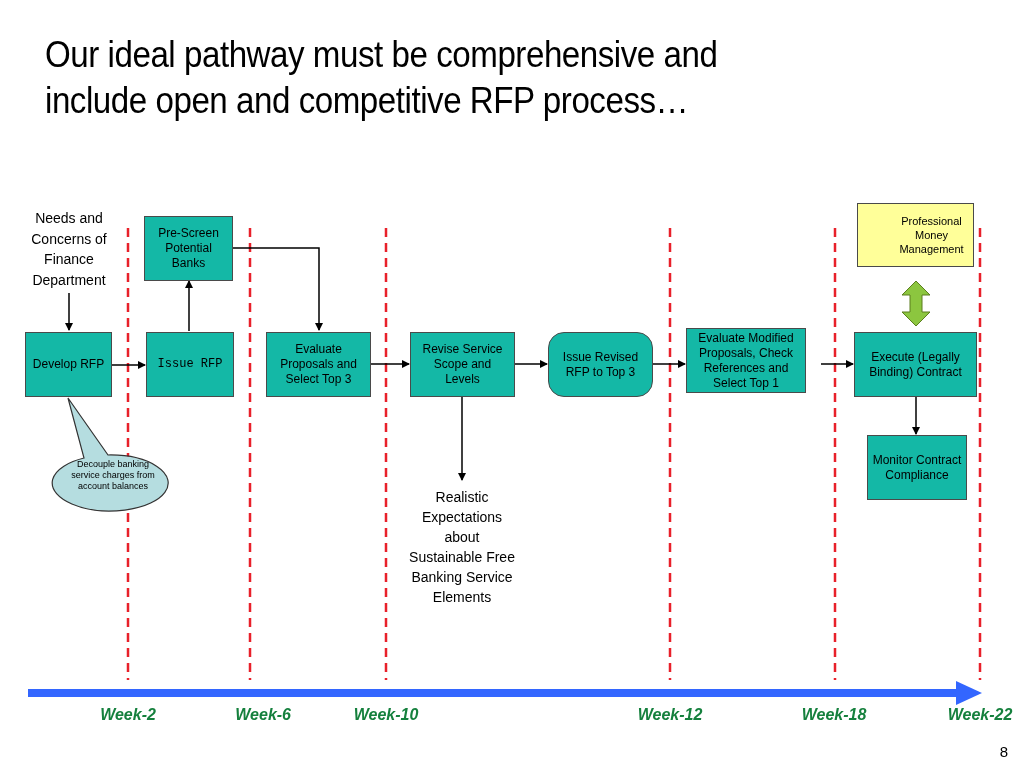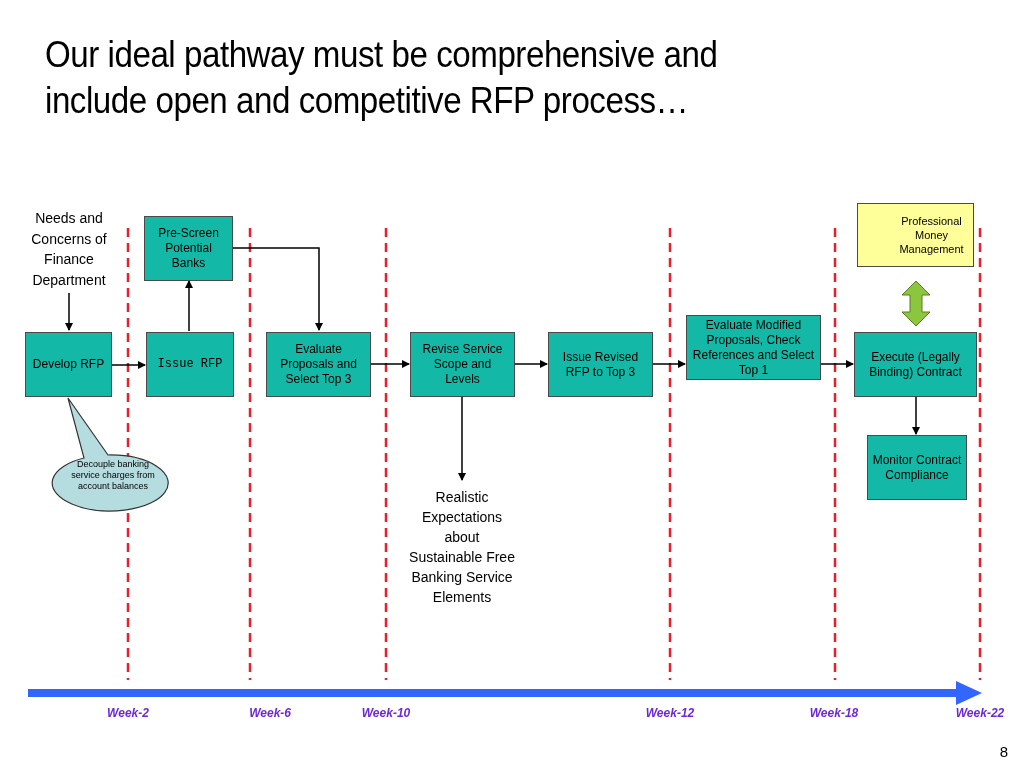--- a/index.html
+++ b/index.html
@@ -8,21 +8,21 @@
   .title { position:absolute; left:45px; top:32px; width:900px; font-size:36px; line-height:46px;
            letter-spacing:-0.5px; transform:scaleX(0.92); transform-origin:left top; }
   .title div { white-space:nowrap; }
   svg.lines { position:absolute; left:0; top:0; }
   .box { position:absolute; box-sizing:border-box; background:#14b8a6; border:1.5px solid #4a4a4a;
          display:flex; align-items:center; justify-content:center; text-align:center;
          font-size:12px; line-height:15px; padding:2px 4px; }
   .box.yellow { background:#ffff99; font-size:11px; line-height:14px;padding-left:36px; }
   .free { position:absolute; text-align:center; font-size:14px; line-height:20px; }
   .callout-text { position:absolute; text-align:center; font-size:9px; line-height:11px; }
-  .week { position:absolute; top:706px; font-size:12px; font-weight:bold; font-style:italic; color:#6d28d9;
+  .week { position:absolute; top:706px; font-size:16px; font-weight:bold; font-style:italic; color:#15803d;
           width:80px; margin-left:-40px; text-align:center; }
   .pagenum { position:absolute; right:16px; top:743px; font-size:15px; }
 </style>
 </head>
 <body>
 
 <div class="title">
   <div>Our ideal pathway must be comprehensive and</div>
   <div>include open and competitive RFP process…</div>
 </div>
@@ -67,22 +67,22 @@
 <div class="free" style="left:18px; top:208px; width:102px; line-height:20.5px;">Needs and Concerns of Finance Department</div>
 <div class="free" style="left:406px; top:487px; width:112px;">Realistic Expectations about Sustainable Free Banking Service Elements</div>
 
 <div class="callout-text" style="left:70px; top:459px; width:86px;">Decouple banking service charges from account balances</div>
 
 <div class="box" style="left:25px; top:332px; width:87px; height:65px;">Develop RFP</div>
 <div class="box" style="left:146px; top:332px; width:88px; height:65px;font-family:Liberation Mono, monospace;">Issue RFP</div>
 <div class="box" style="left:144px; top:216px; width:89px; height:65px;">Pre-Screen Potential Banks</div>
 <div class="box" style="left:266px; top:332px; width:105px; height:65px;">Evaluate Proposals and Select Top 3</div>
 <div class="box" style="left:410px; top:332px; width:105px; height:65px;">Revise Service Scope and Levels</div>
-<div class="box" style="left:548px; top:332px; width:105px; height:65px;">Issue Revised RFP to Top 3</div>
-<div class="box" style="left:686px; top:315px; width:135px; height:65px;">Evaluate Modified Proposals, Check References and Select Top 1</div>
+<div class="box" style="left:548px; top:332px; width:105px; height:65px;border-radius:16px;">Issue Revised RFP to Top 3</div>
+<div class="box" style="left:686px; top:328px; width:120px; height:65px;">Evaluate Modified Proposals, Check References and Select Top 1</div>
 <div class="box" style="left:854px; top:332px; width:123px; height:65px;">Execute (Legally Binding) Contract</div>
 <div class="box" style="left:867px; top:435px; width:100px; height:65px;">Monitor Contract Compliance</div>
 <div class="box yellow" style="left:857px; top:203px; width:117px; height:64px;">Professional Money Management</div>
 
 <div class="week" style="left:128px;">Week-2</div>
 <div class="week" style="left:251px;text-align:right;">Week-6</div>
 <div class="week" style="left:386px;">Week-10</div>
 <div class="week" style="left:670px;">Week-12</div>
 <div class="week" style="left:834px;">Week-18</div>
 <div class="week" style="left:980px;">Week-22</div>

